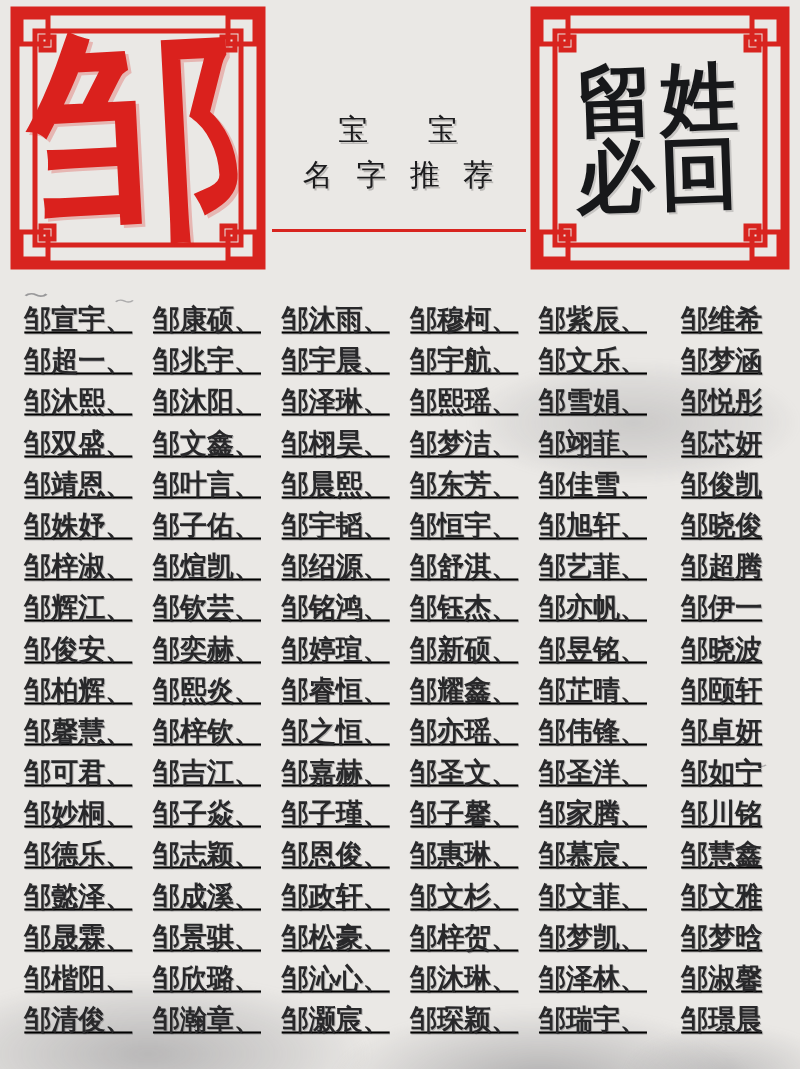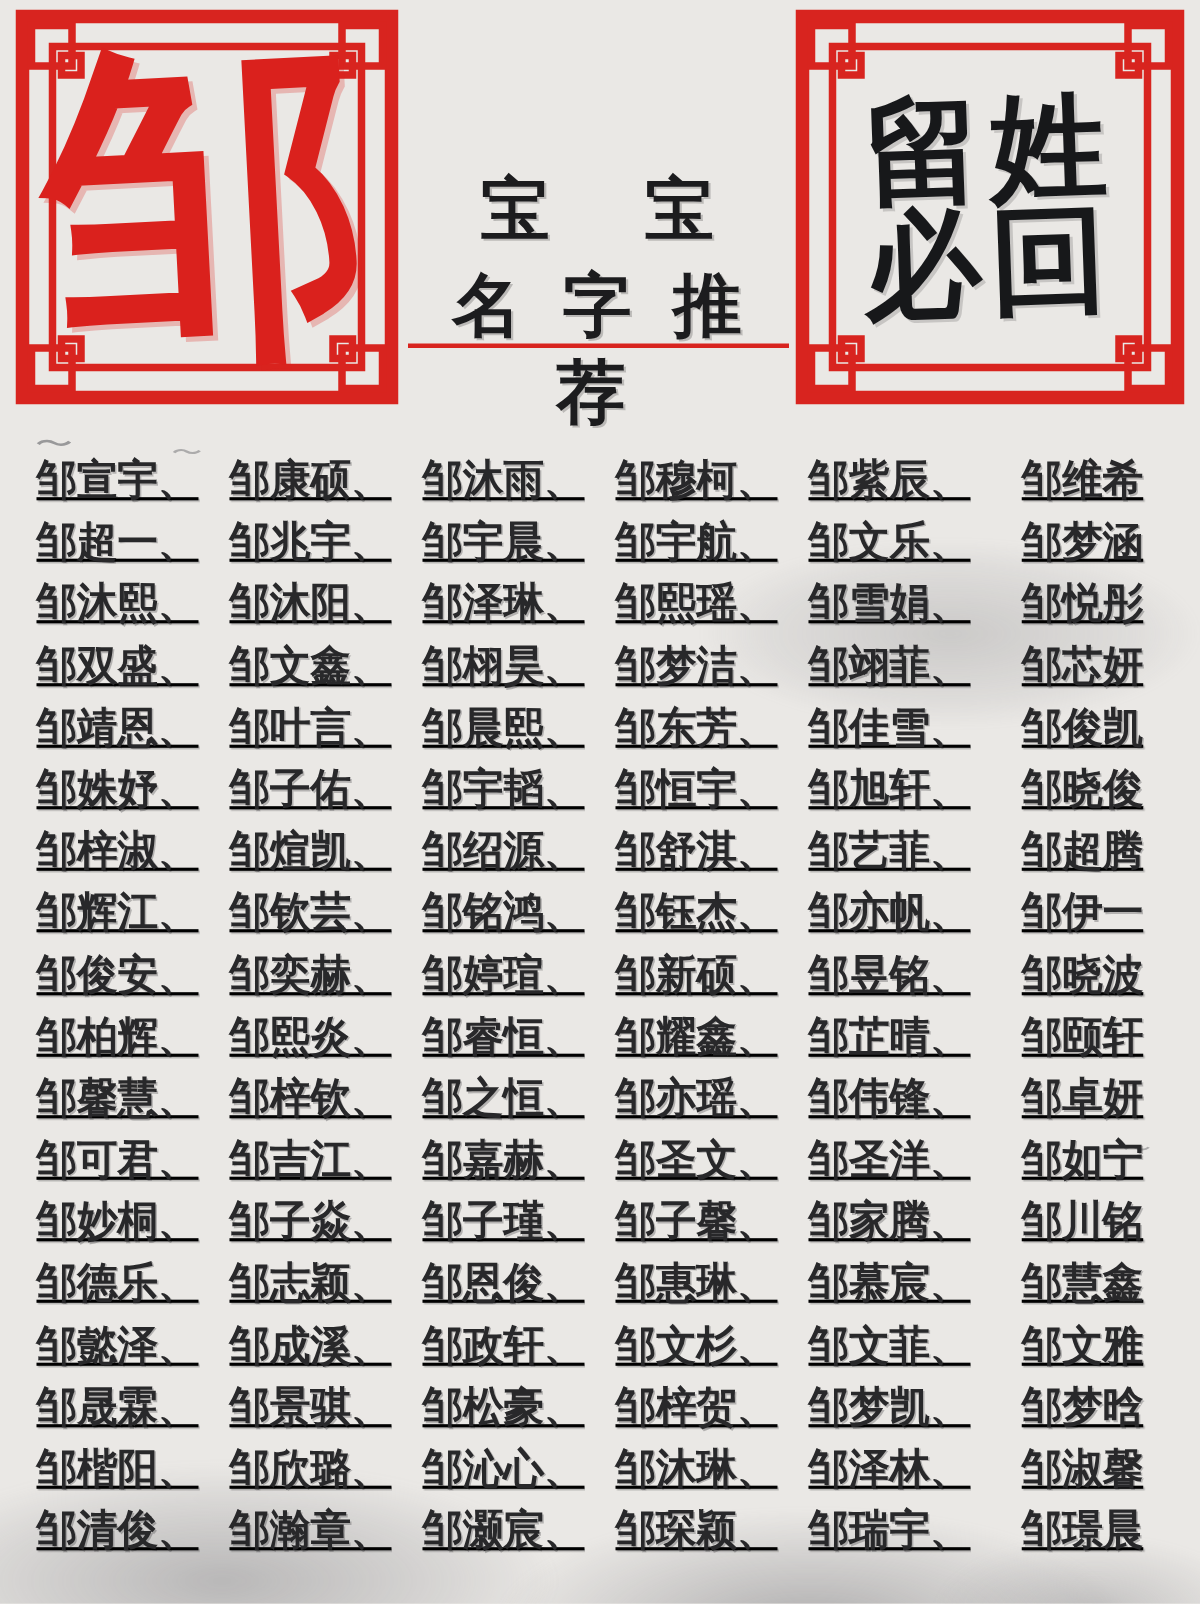--- a/index.html
+++ b/index.html
@@ -58,26 +58,26 @@
     transform:rotate(-2deg);
     text-shadow:2px 2px 0 rgba(0,0,0,.15);
   }
 
   
   .center-title{
     position:absolute;left:268px;top:112px;width:260px;
     text-align:center;color:#1c1c1e;
   }
   .title-l1{
-    font-size:46px;font-weight:bold;letter-spacing:26px;
+    font-size:30px;font-weight:normal;letter-spacing:26px;
     text-indent:26px;line-height:1.2;
     text-shadow:1.5px 1.5px 0 rgba(0,0,0,.2);
   }
   .title-l2{
-    font-size:46px;font-weight:bold;letter-spacing:8px;
+    font-size:30px;font-weight:normal;letter-spacing:8px;
     text-indent:8px;line-height:1.25;margin-top:8px;
     text-shadow:1.5px 1.5px 0 rgba(0,0,0,.2);
   }
   .title-underline{
     position:absolute;left:272px;top:229px;width:254px;height:3px;
     background:#d8241f;
   }
 
   
   .names-grid{

